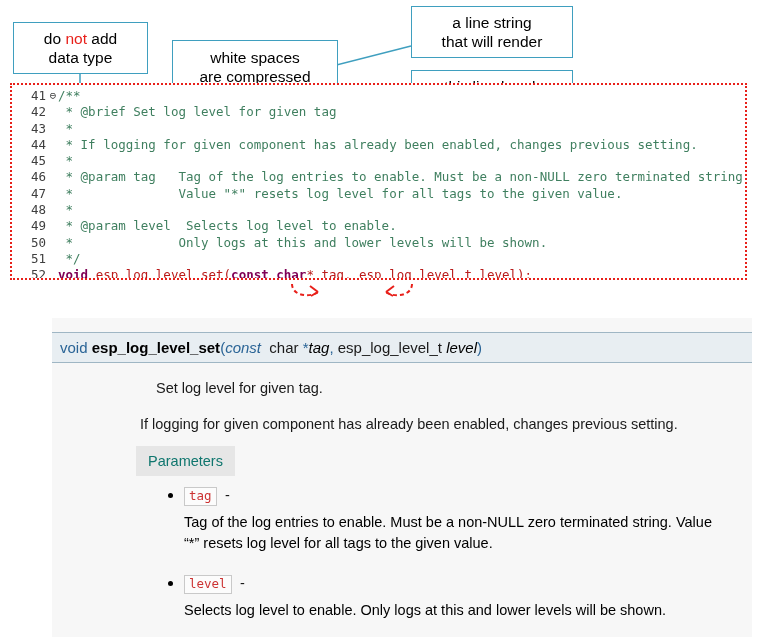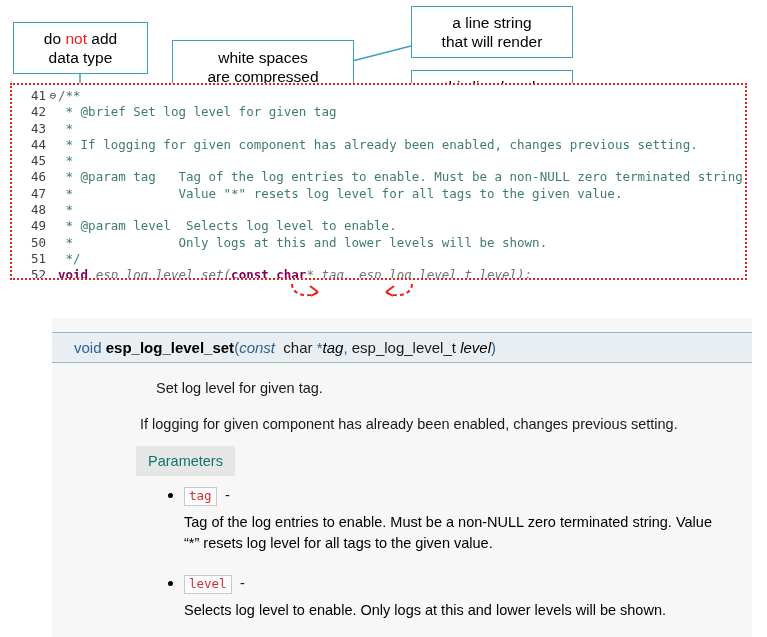--- a/index.html
+++ b/index.html
@@ -28,21 +28,21 @@
     align-items: center;
     justify-content: center;
     padding: 4px 6px;
     box-sizing: border-box;
   }
   .callout .red {
     color: #e8201a;
   }
 
   #callout-no-datatype { left: 13px;  top: 10px;  width: 135px; height: 52px; margin-top: 12px; }
-  #callout-whitespace  { left: 172px; top: 40px;  width: 182px; height: 54px; }
+  #callout-whitespace  { left: 172px; top: 40px;  width: 166px; height: 54px; }
   #callout-linebreak-render     { left: 411px; top: 6px;  width: 162px; height: 52px; }
   #callout-linebreak-not-render { left: 411px; top: 70px; width: 162px; height: 52px; }
 
   
   .connector {
     position: absolute;
     left: 0;
     top: 0;
     width: 767px;
     height: 637px;
@@ -89,21 +89,21 @@
     text-align: center;
     color: #3f3f3f;
     font-size: 11px;
   }
   .code-text {
     color: #3f7f5f;
     font-family: "DejaVu Sans Mono", monospace;
     font-size: 12.5px;
   }
   .code-text .kw { color: #7f0055; font-weight: bold; }
-  .code-text .plain { color: #737373; font-style: italic; }
+  .code-text .plain { color: #b91c1c; }
 
   
   
 
   
   #doc-panel {
     position: absolute;
     left: 52px;
     top: 318px;
     width: 700px;
@@ -112,21 +112,21 @@
     box-sizing: border-box;
   }
   #doc-signature {
     position: absolute;
     left: 0px;
     top: 14px;
     width: 700px;
     background: #e8eef2;
     border-top: 1px solid #9fb6c4;
     border-bottom: 1px solid #9fb6c4;
-    padding: 6px 0 6px 22px;
+    padding: 6px 0 6px 8px;
     box-sizing: border-box;
     font-size: 15px;
     color: #1a1a1a;
     font-family: "Liberation Sans", sans-serif;
   }
   #doc-signature .sig-kw { color: #2a6496; font-weight: normal; }
   #doc-signature .sig-name { color: #000; font-weight: bold; }
   #doc-signature .sig-type { color: #2a6496; font-style: italic; }
   #doc-signature .sig-param { font-style: italic; color: #000; }
   #doc-signature .sig-punct { color: #2a6496; }

